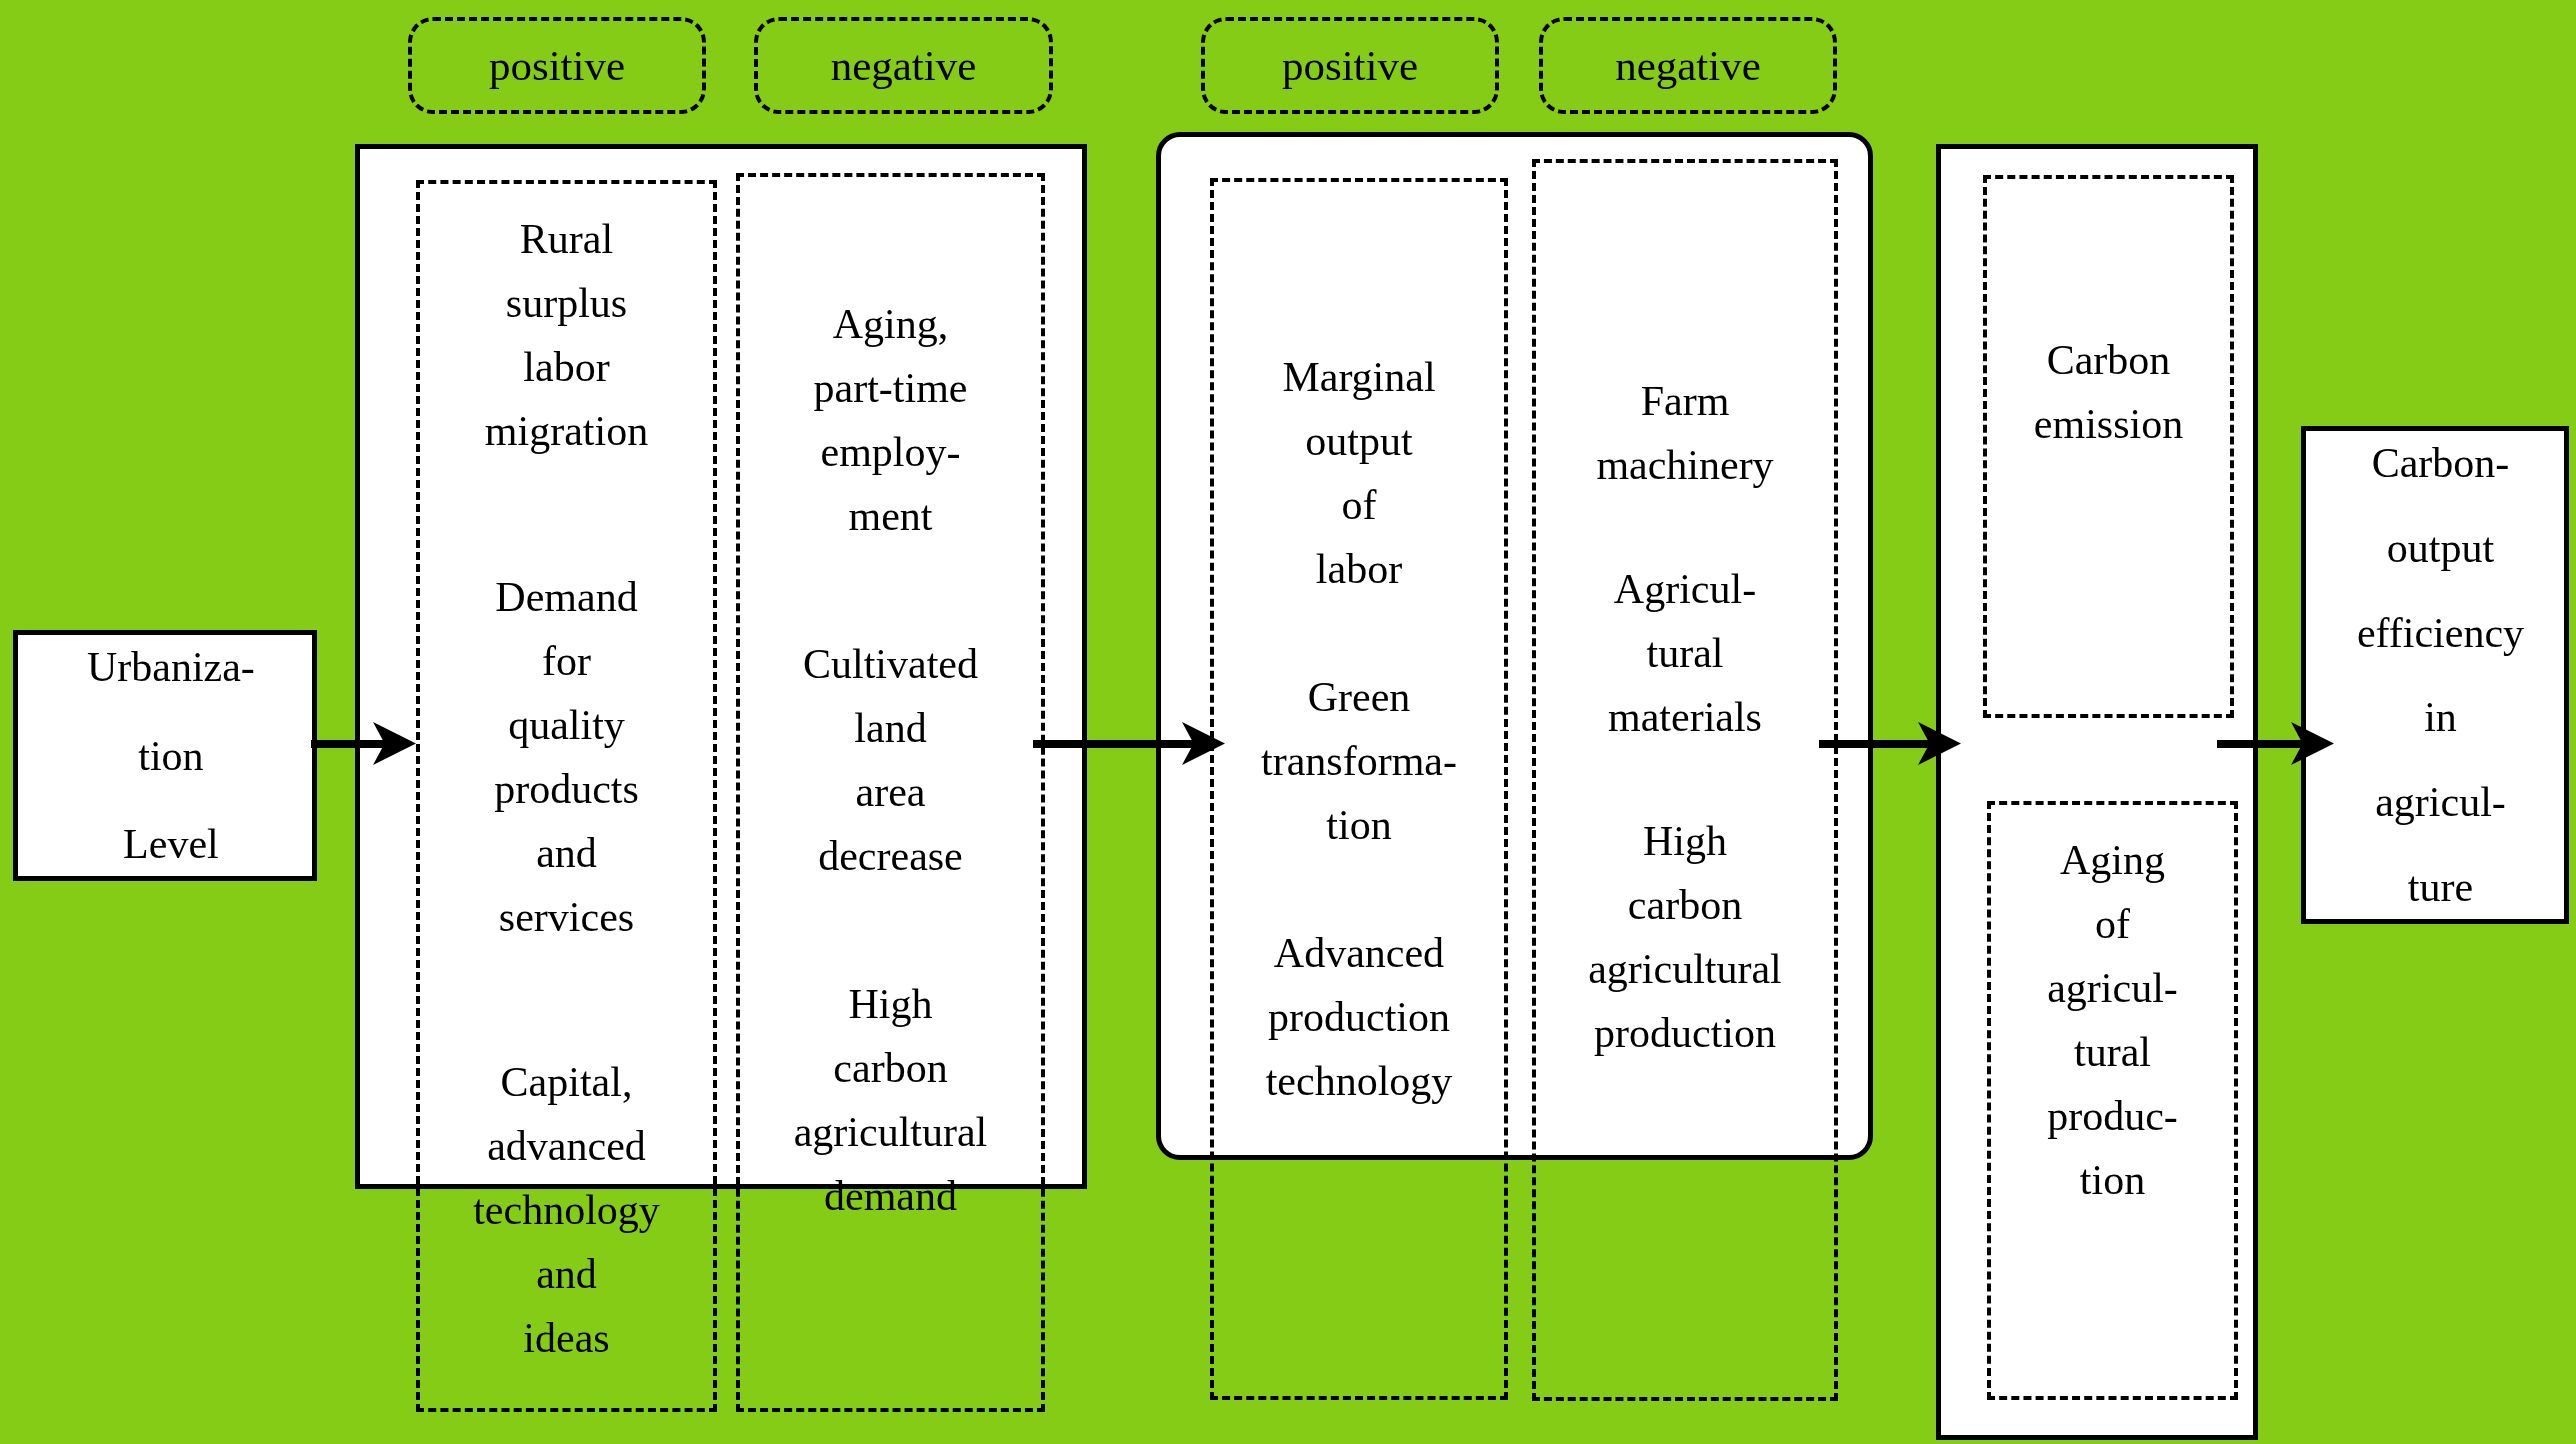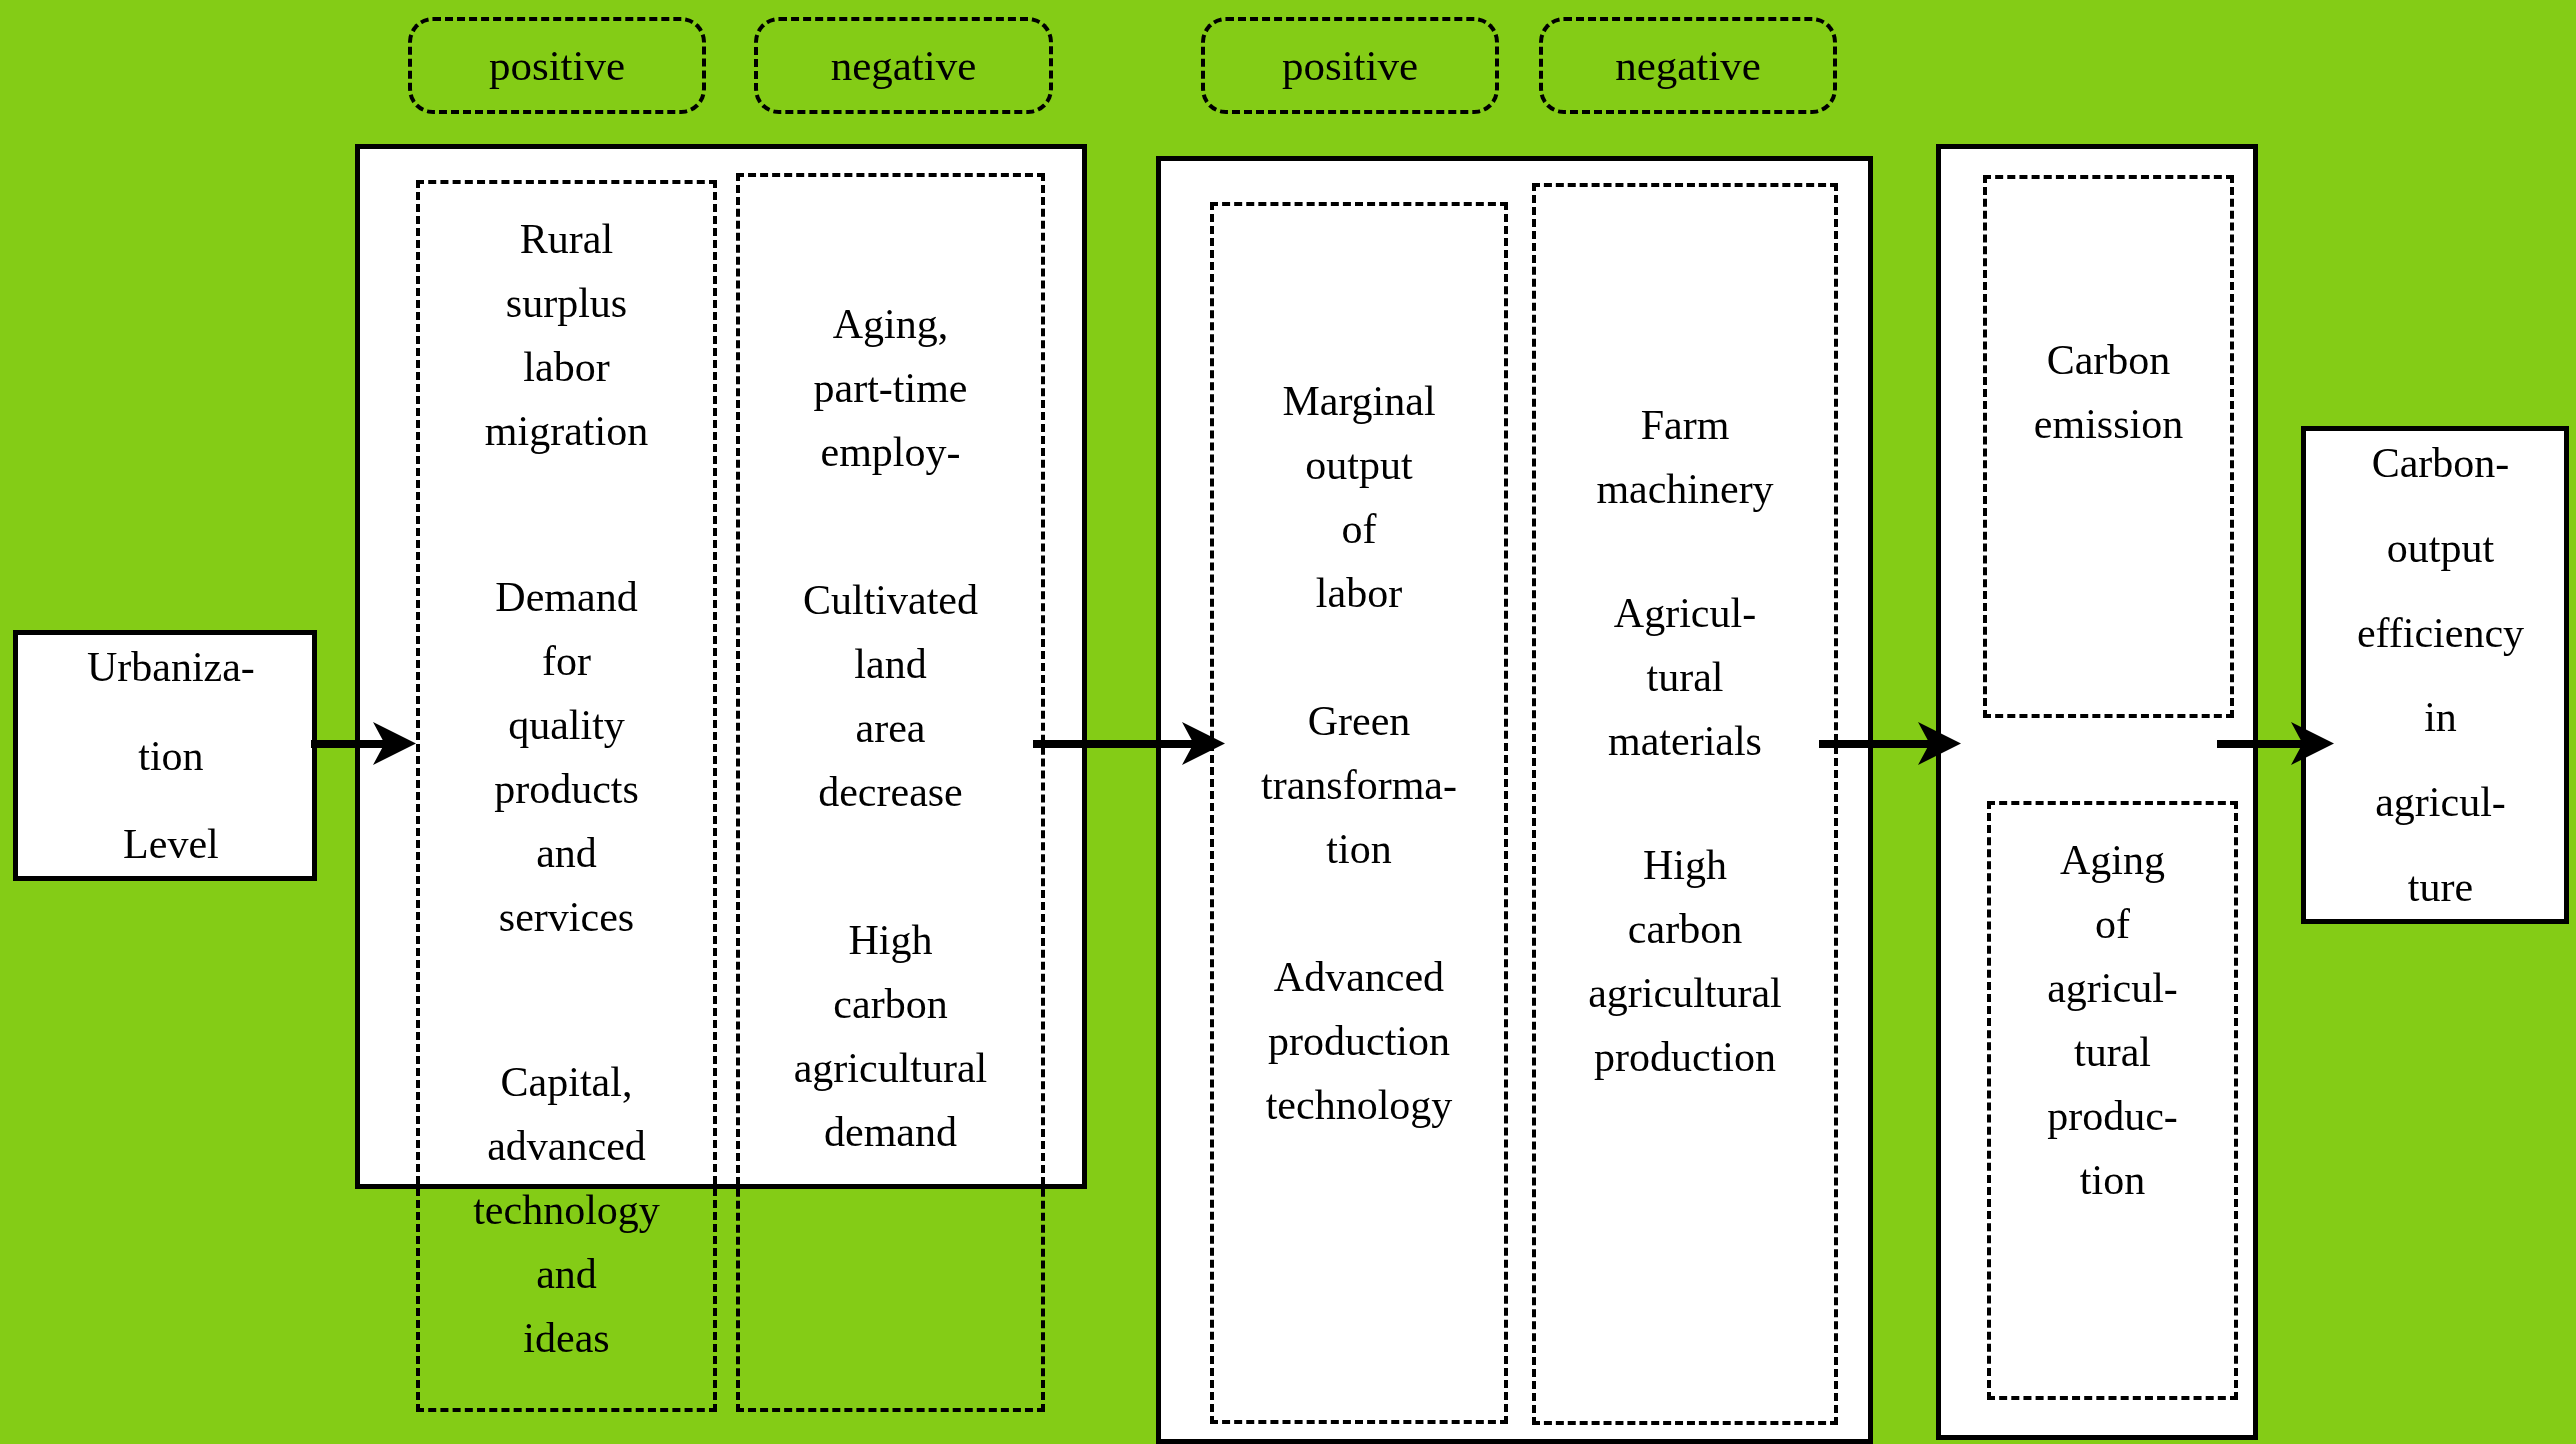--- a/index.html
+++ b/index.html
@@ -102,37 +102,38 @@
           <div class="ln">technology</div>
           <div class="ln">and</div>
           <div class="ln">ideas</div>
         </div>
       </div>
     <div class="dashed c1b" style="left:376px; top:24px; width:309px; height:1239px;">
         <div class="group">
           <div class="ln">Aging,</div>
           <div class="ln">part-time</div>
           <div class="ln">employ-</div>
+          <div class="ln">ment</div>
         </div>
         <div class="group">
           <div class="ln">Cultivated</div>
           <div class="ln">land</div>
           <div class="ln">area</div>
           <div class="ln">decrease</div>
         </div>
         <div class="group">
           <div class="ln">High</div>
           <div class="ln">carbon</div>
           <div class="ln">agricultural</div>
           <div class="ln">demand</div>
         </div>
       </div>
   </div>
 
-  <div class="solidbox" style="left:1156px; top:156px; width:717px; height:1288px;">
+  <div class="solidbox" style="left:1156px; top:132px; width:717px; height:1028px;border-radius:24px;">
     <div class="dashed c2a" style="left:49px; top:41px; width:298px; height:1222px;">
         <div class="group">
           <div class="ln">Marginal</div>
           <div class="ln">output</div>
           <div class="ln">of</div>
           <div class="ln">labor</div>
         </div>
         <div class="group">
           <div class="ln">Green</div>
           <div class="ln">transforma-</div>

